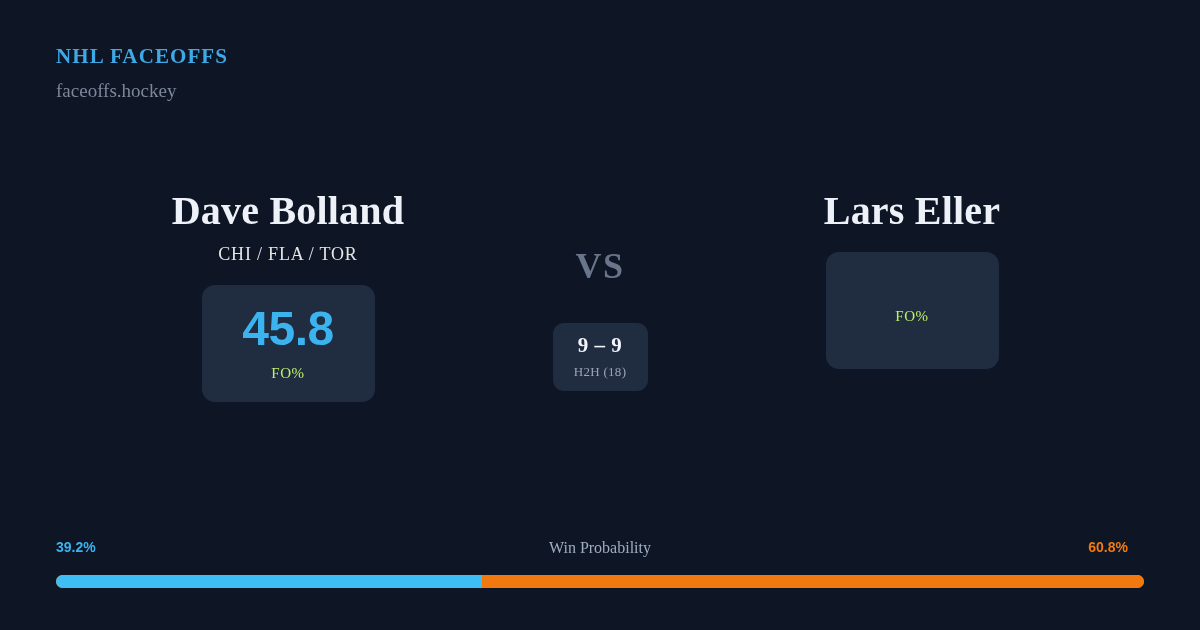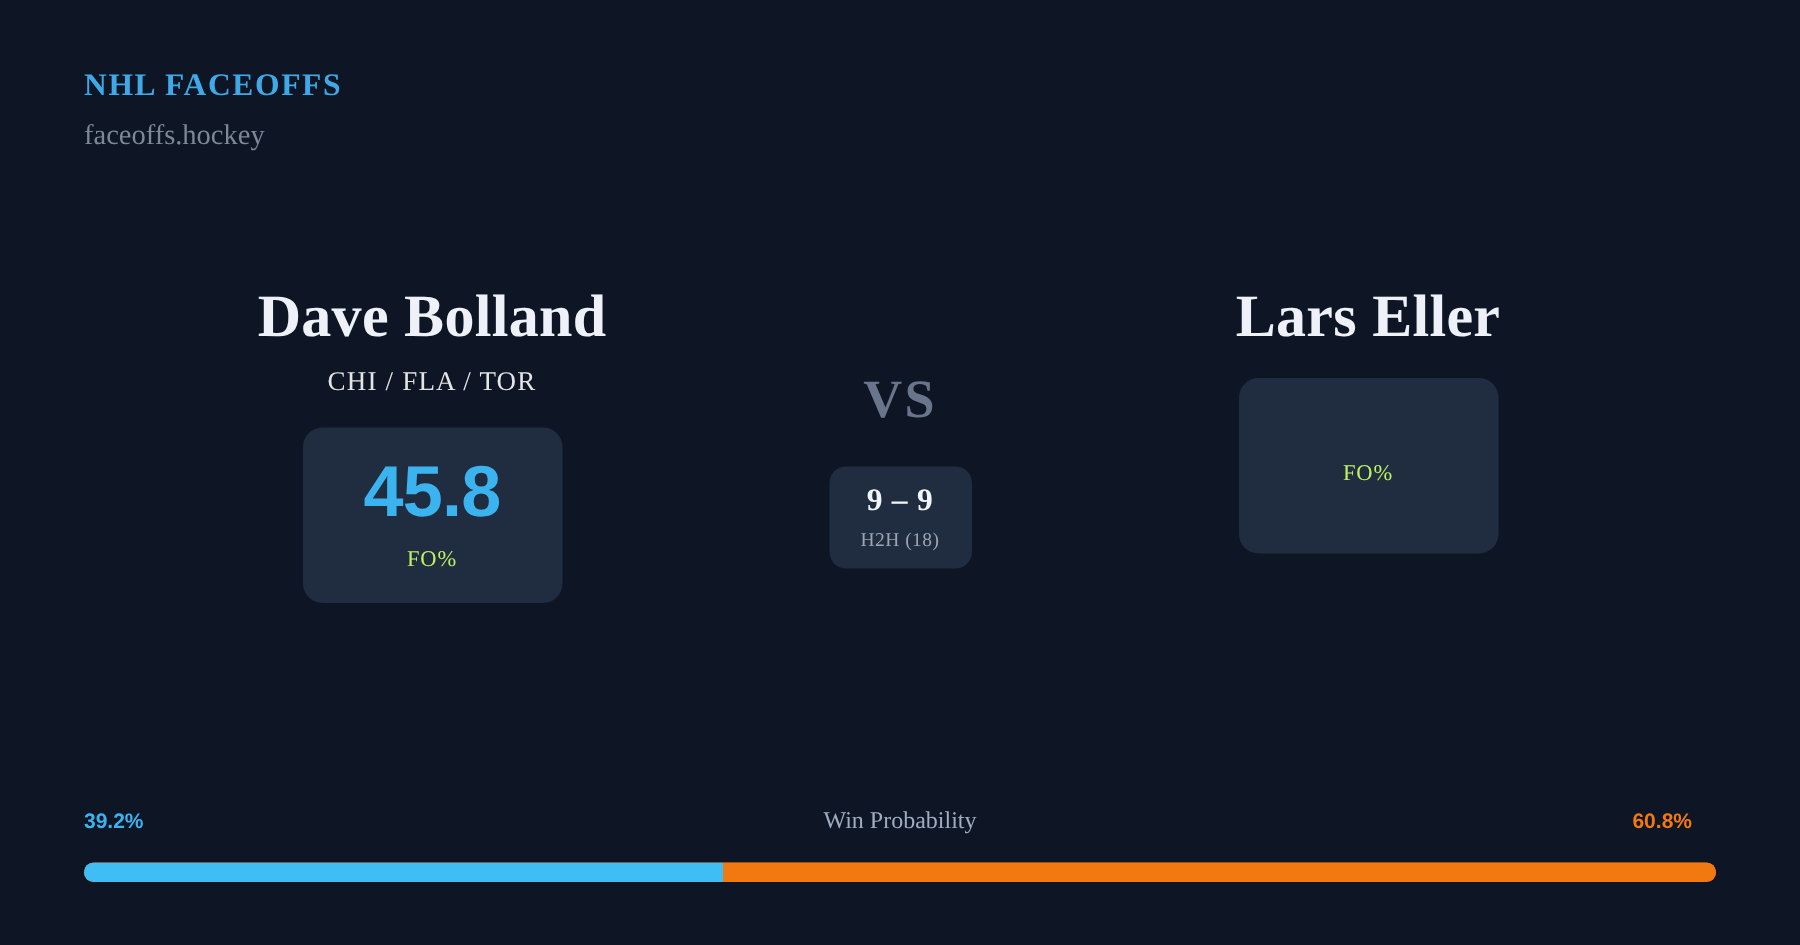--- a/index.html
+++ b/index.html
@@ -124,21 +124,21 @@
   #vs-label {
     font-family: "Liberation Serif", serif;
     font-weight: bold;
     font-size: 36px;
     color: #68758a;
     letter-spacing: 1.5px;
     line-height: 1;
     margin-top: 58px;
   }
   #h2h-card {
-    margin: 27px auto 0 auto;
+    margin: 39px auto 0 auto;
     width: 95px;
     height: 68px;
     background: #202c40;
     border-radius: 11px;
     display: flex;
     flex-direction: column;
     align-items: center;
     justify-content: center;
   }
   #h2h-score {

